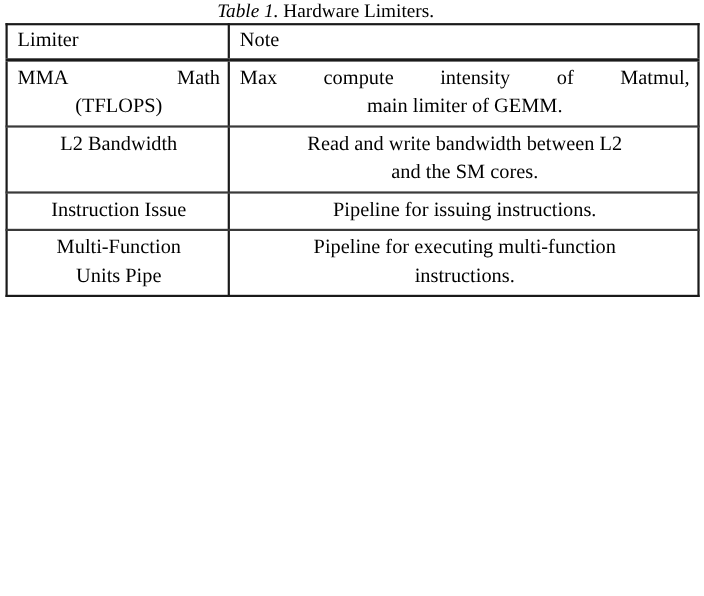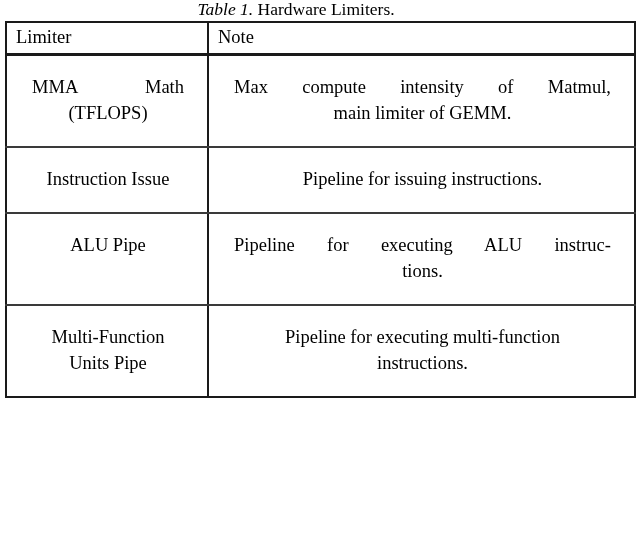--- a/index.html
+++ b/index.html
@@ -90,21 +90,21 @@
 
   table.limiters tbody tr:last-child td {
     border-bottom: 2px solid #1a1a1a;
   }
 
   
   .just {
     text-align: justify;
     text-justify: inter-word;
     hyphens: manual;
-    margin: 16px;
+    margin: 0;
   }
   
   .just .jline {
     display: block;
     text-align: justify;
     text-align-last: justify;
     white-space: pre;
   }
   .just .lline {
     display: block;
@@ -145,50 +145,50 @@
             </div>
           </td>
           <td class="cellpad-tall">
             <div class="just">
               <span class="jline">Max  compute  intensity  of  Matmul,</span>
               <span class="lline">main limiter of GEMM.</span>
             </div>
           </td>
         </tr>
 
+        <tr>
+          <td class="cellpad-tall">
+            <div class="just">
+              <span class="lline">L2 Bandwidth</span>
+              <span class="lline"></span>
+            </div>
+          </td>
+          <td class="cellpad-tall">
+            <div class="just">
+              <span class="lline">Read and write bandwidth between L2</span>
+              <span class="lline">and the SM cores.</span>
+            </div>
+          </td>
+        </tr>
 
 
 
         <tr>
           <td>
             <div class="just">
               <span class="lline">Instruction Issue</span>
             </div>
           </td>
           <td>
             <div class="just">
               <span class="lline">Pipeline for issuing instructions.</span>
             </div>
           </td>
         </tr>
 
-        <tr>
-          <td class="cellpad-tall">
-            <div class="just">
-              <span class="lline">ALU Pipe</span>
-              <span class="lline"></span>
-            </div>
-          </td>
-          <td class="cellpad-tall">
-            <div class="just">
-              <span class="jline">Pipeline  for  executing  ALU  instruc-</span>
-              <span class="lline">tions.</span>
-            </div>
-          </td>
-        </tr>
 
         <tr>
           <td>
             <div class="just">
               <span class="lline">Multi-Function</span>
               <span class="lline">Units Pipe</span>
             </div>
           </td>
           <td>
             <div class="just">

